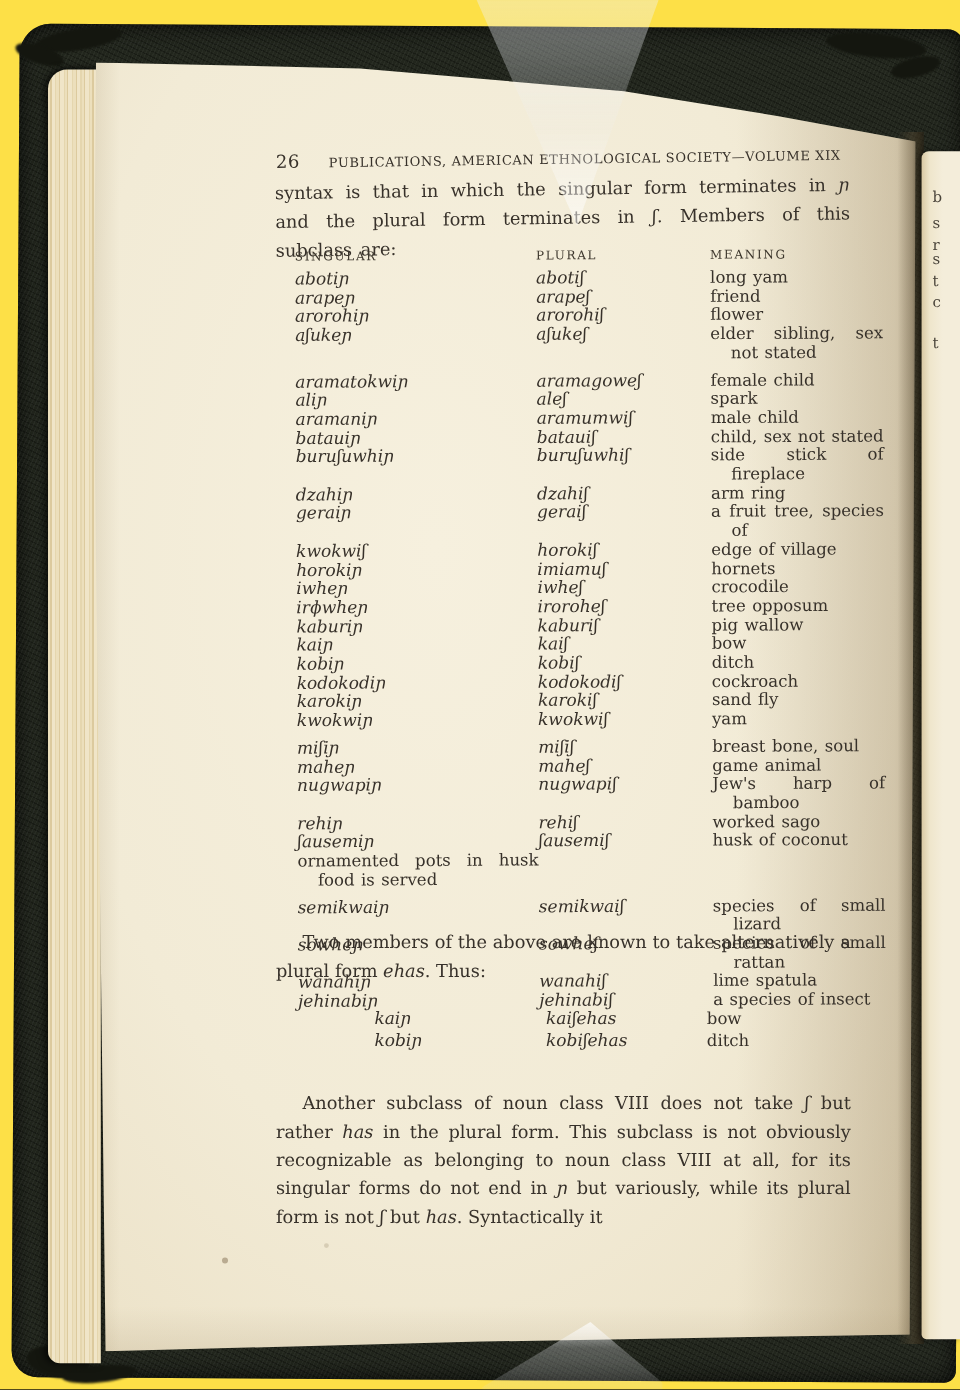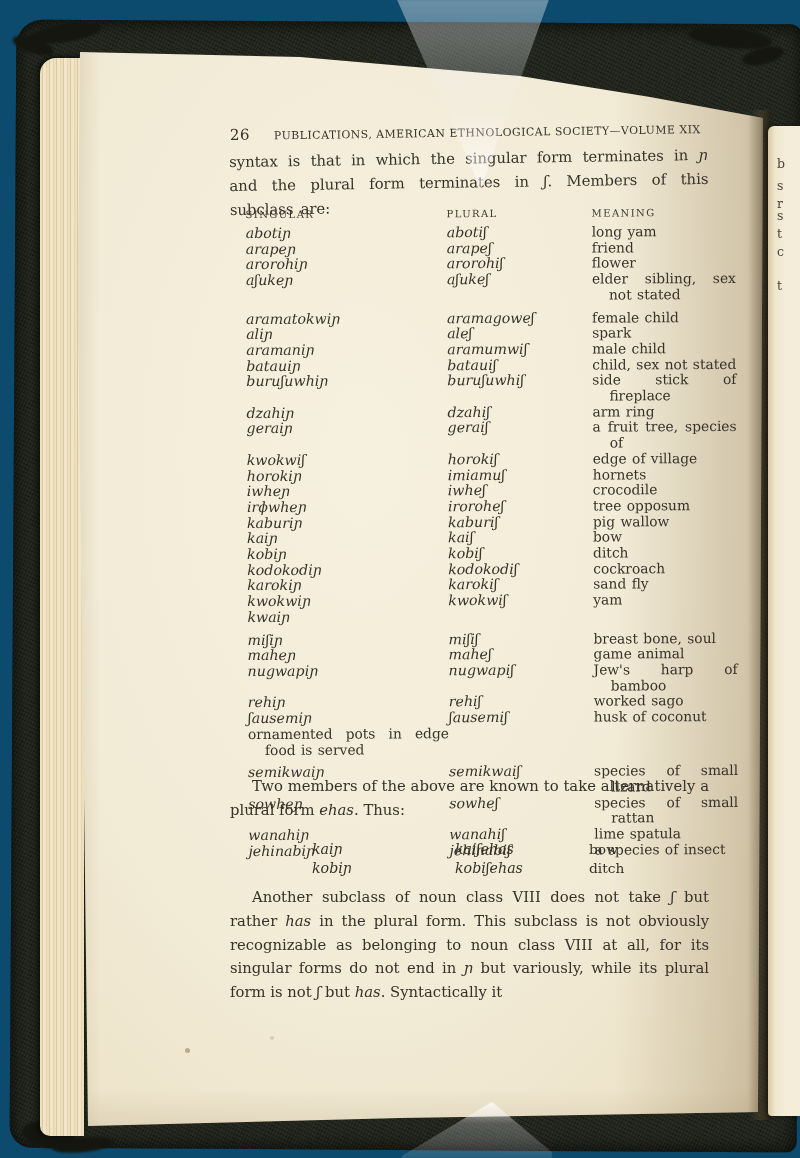--- a/index.html
+++ b/index.html
@@ -1,16 +1,16 @@
 <!DOCTYPE html>
 <html><head>
 <meta charset="utf-8">
 <style>
   html,body{margin:0;padding:0;background:#070707;}
-  .scene{position:relative;width:800px;height:1158px;overflow:hidden;background:#0c4a6e;
+  .scene{position:relative;width:800px;height:1158px;overflow:hidden;background:#fde047;
          font-family:"DejaVu Serif","DejaVu Sans",serif;}
   
   .cover{position:absolute;left:13px;top:22px;width:787px;height:1128px;
          background:#22261d;border-radius:26px 14px 10px 22px;transform:rotate(.35deg);
          box-shadow:0 0 18px rgba(0,0,0,.9) inset;}
   .cover:before{content:"";position:absolute;inset:0;border-radius:inherit;
          background:repeating-linear-gradient(115deg,rgba(255,255,255,.035) 0 1px,transparent 1px 3px),
                     repeating-linear-gradient(25deg,rgba(0,0,0,.25) 0 1px,transparent 1px 4px);}
   .tuft{position:absolute;background:#14160f;border-radius:50%;filter:blur(1px);}
   
@@ -33,21 +33,21 @@
   
   .ink{color:#37312a;}
   .tilt{transform:rotate(-.85deg);transform-origin:left bottom;}
   .running-head{position:absolute;left:158px;top:86px;width:486px;display:flex;align-items:baseline;}
   .pagenum{font-size:15px;letter-spacing:.5px;}
   .running-title{margin-left:24px;font-size:10.8px;letter-spacing:.55px;white-space:nowrap;}
   .para{position:absolute;left:158px;width:479px;margin:0;font-size:14.8px;line-height:23.8px;
         text-align:justify;}
   .para.intro{top:110px;word-spacing:2.5px;}
   .para.two-members{top:734px;text-indent:22px;}
-  .para.closing{top:845px;text-indent:22px;}
+  .para.closing{top:868px;text-indent:22px;}
   .em{font-style:italic;}
   
   .tbl{position:absolute;left:175px;width:490px;transform:rotate(-.25deg);}
   .tbl.main{top:168px;}
   .thead{display:grid;grid-template-columns:201px 145px 1fr;margin-bottom:6px;}
   .thead div{font-size:10px;letter-spacing:1.4px;text-align:left;color:#3c362c;}
   .tgroup{margin-top:0;}
   .tgroup + .tgroup{margin-top:7px;}
   .trow{display:grid;grid-template-columns:201px 145px 1fr;}
   .wcell{font-style:italic;font-size:14.2px;line-height:15.7px;}
@@ -208,21 +208,20 @@
               <div class="wcell">karokiɲ</div>
               <div class="wcell">karokiʃ</div>
               <div class="mcell">sand fly</div>
             </div>
             <div class="trow">
               <div class="wcell">kwokwiɲ</div>
               <div class="wcell">kwokwiʃ</div>
               <div class="mcell">yam</div>
             </div>
             <div class="trow">
-              <div class="wcell">kwaiɲ</div>
             </div>
           </div>
           <div class="tgroup">
             <div class="trow">
               <div class="wcell">miʃiɲ</div>
               <div class="wcell">miʃiʃ</div>
               <div class="mcell">breast bone, soul</div>
             </div>
             <div class="trow">
               <div class="wcell">maheɲ</div>
@@ -238,21 +237,21 @@
               <div class="wcell">rehiɲ</div>
               <div class="wcell">rehiʃ</div>
               <div class="mcell">worked sago</div>
             </div>
             <div class="trow">
               <div class="wcell">ʃausemiɲ</div>
               <div class="wcell">ʃausemiʃ</div>
               <div class="mcell">husk of coconut</div>
             </div>
             <div class="trow">
-              <div class="mcell">ornamented pots in edge food is served</div>
+              <div class="mcell">ornamented pots in husk food is served</div>
             </div>
           </div>
           <div class="tgroup">
             <div class="trow">
               <div class="wcell">semikwaiɲ</div>
               <div class="wcell">semikwaiʃ</div>
               <div class="mcell">species of small lizard</div>
             </div>
             <div class="trow">
               <div class="wcell">sowheɲ</div>

